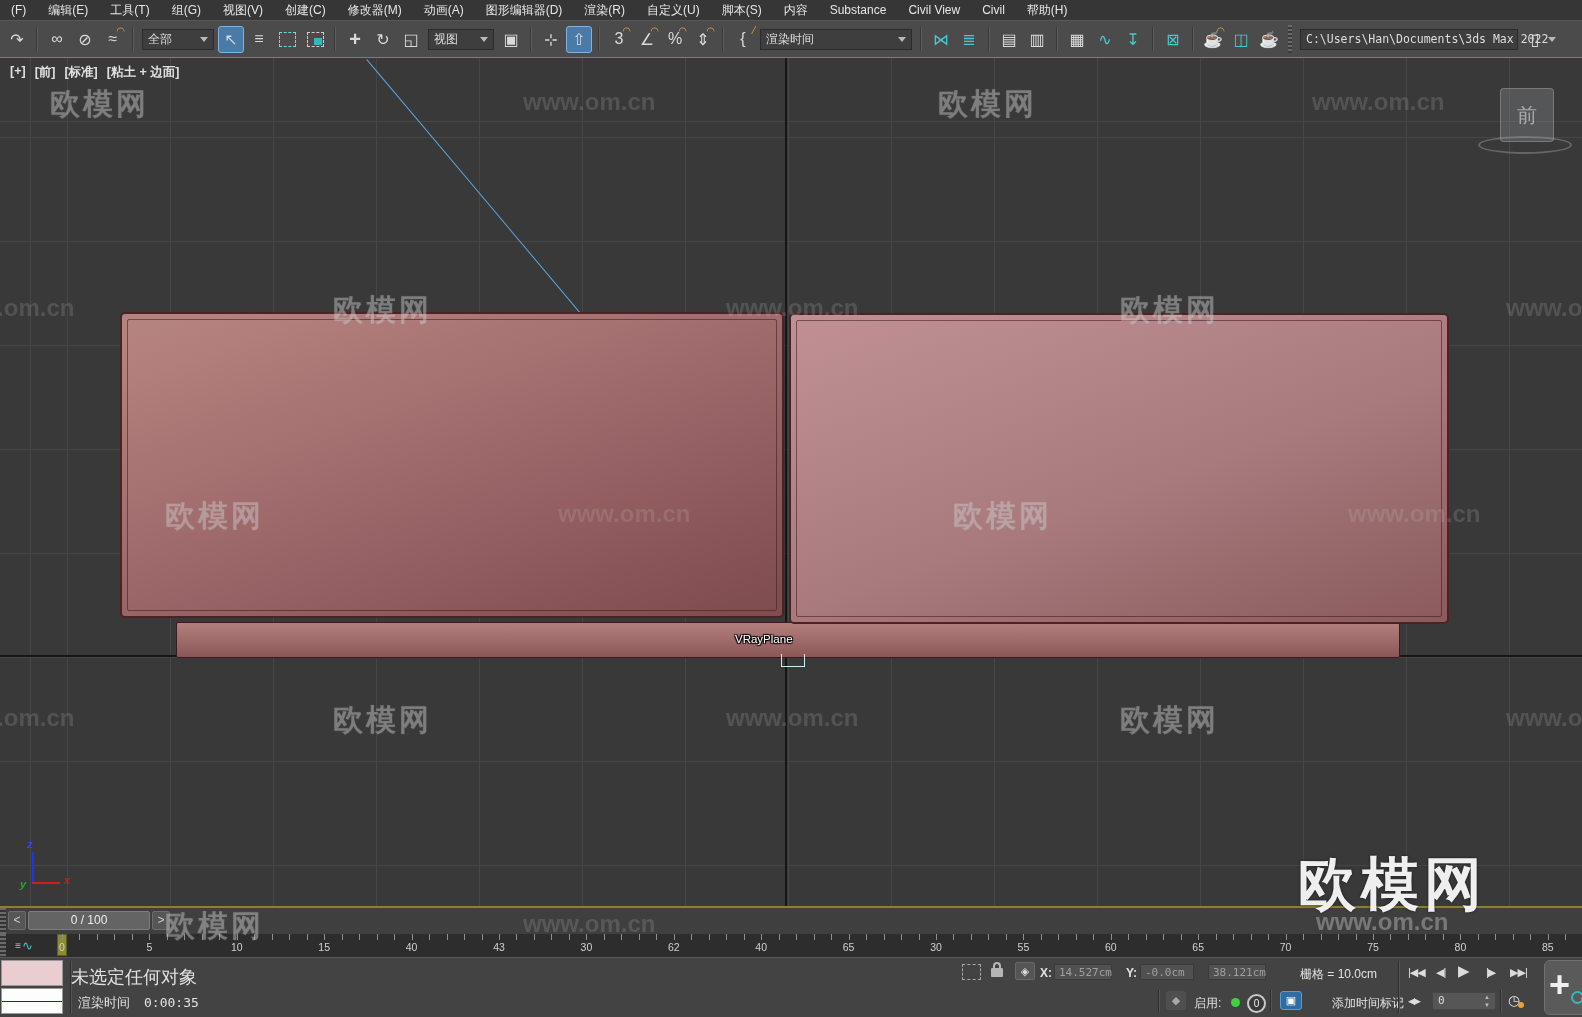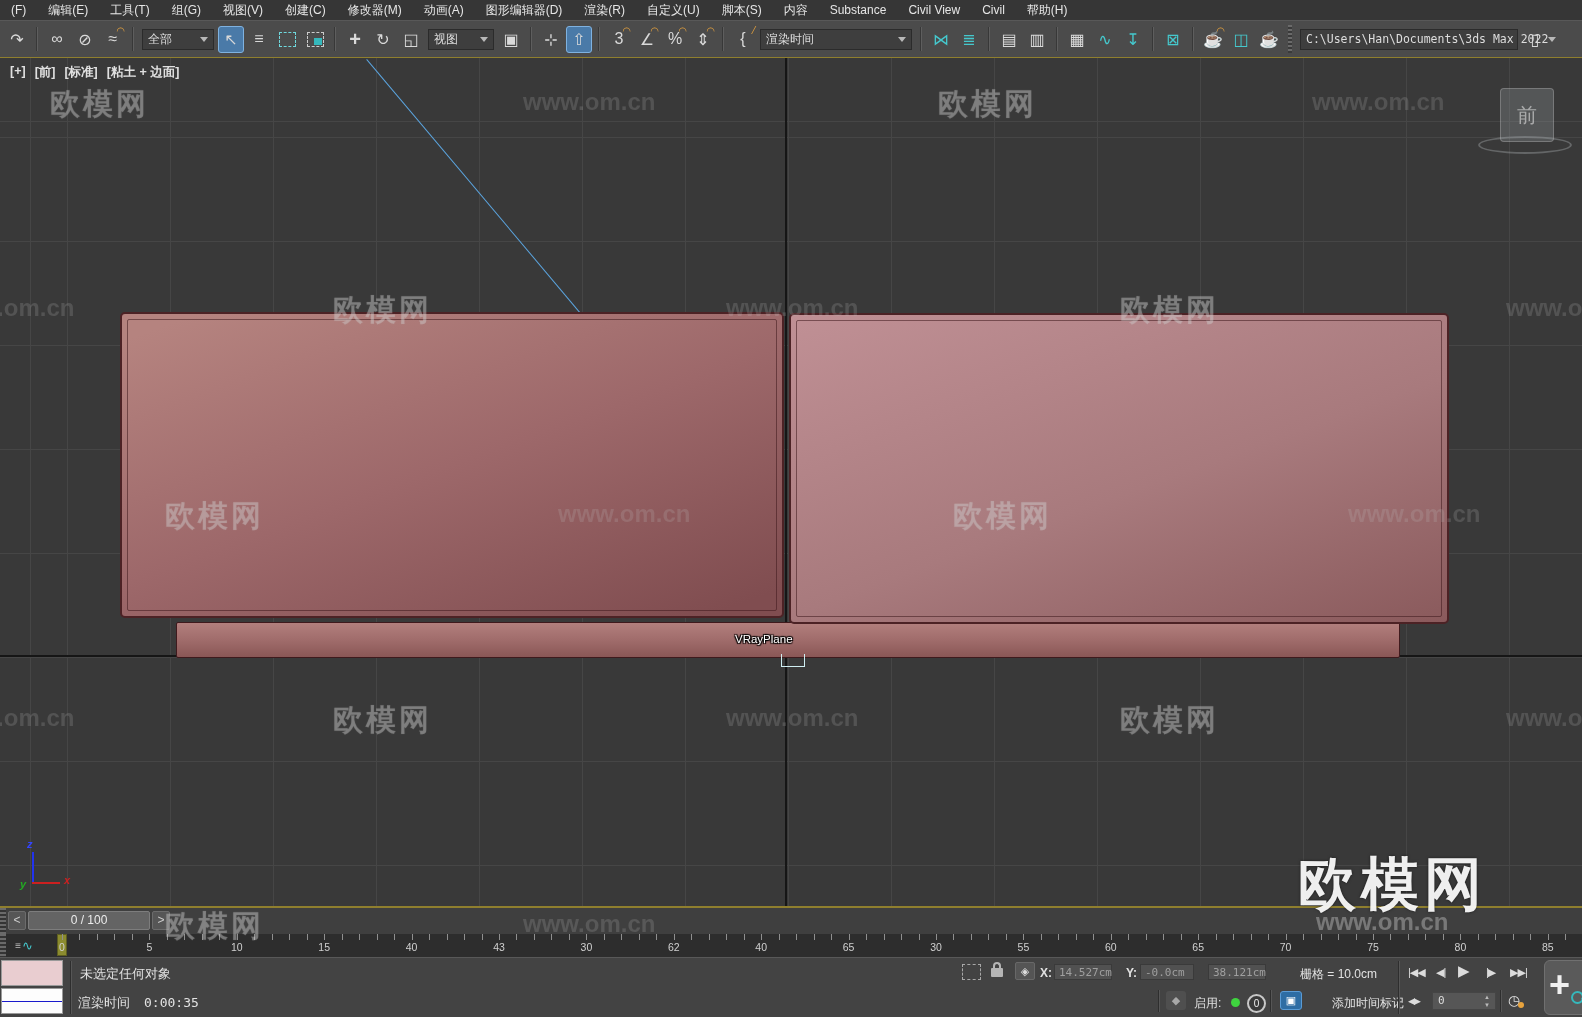--- a/index.html
+++ b/index.html
@@ -92,21 +92,21 @@
   .frame-marker{position:absolute;left:57px;top:0;width:10px;height:22px;background:#8b8b2f;
      border:1px solid #5e5e20;box-sizing:border-box;}
 
   
   .statusbar{position:absolute;top:957px;left:0;right:0;height:60px;background:#434343;
      border-top:1px solid #585858;z-index:3;font-size:12px;color:#e2e2e2;}
   .sb-sep{position:absolute;top:3px;height:53px;width:1px;background:#2e2e2e;border-right:1px solid #565656;}
   .ml-pink{position:absolute;left:1px;top:2px;width:62px;height:26px;background:#e9cdd0;border:1px solid #9a9a9a;box-sizing:border-box;}
   .ml-white{position:absolute;left:1px;top:30px;width:62px;height:26px;background:#fdfdfd;border:1px solid #9a9a9a;box-sizing:border-box;}
   .ml-line{position:absolute;left:0;right:0;top:12px;height:1px;background:#1a1acc;}
-  .prompt{position:absolute;left:80px;top:7px;font-size:13px;}
+  .prompt{position:absolute;left:71px;top:7px;font-size:18px;}
   .rtime{position:absolute;left:78px;top:36px;font-size:13px;}
   .rtime b{font-family:"DejaVu Sans Mono",monospace;font-weight:normal;margin-left:14px;}
   .iso-icon{position:absolute;left:962px;top:6px;width:17px;height:14px;border:1px dashed #a8a8a8;}
   .lock-icon{position:absolute;left:991px;top:10px;width:12px;height:9px;background:#b5b5b5;border-radius:1px;}
   .lock-icon::before{content:"";position:absolute;left:2px;top:-6px;width:8px;height:7px;box-sizing:border-box;
      border:2px solid #b5b5b5;border-bottom:none;border-radius:4px 4px 0 0;}
   .abs-btn{position:absolute;left:1015px;top:4px;width:20px;height:18px;background:#555555;border:1px solid #686868;
      border-radius:2px;color:#dddddd;text-align:center;line-height:16px;font-size:11px;box-sizing:border-box;}
   .coord-label{position:absolute;top:8px;font-weight:bold;font-size:12px;}
   .coord-field{position:absolute;top:6px;height:16px;background:#515151;border:1px solid #3a3a3a;

